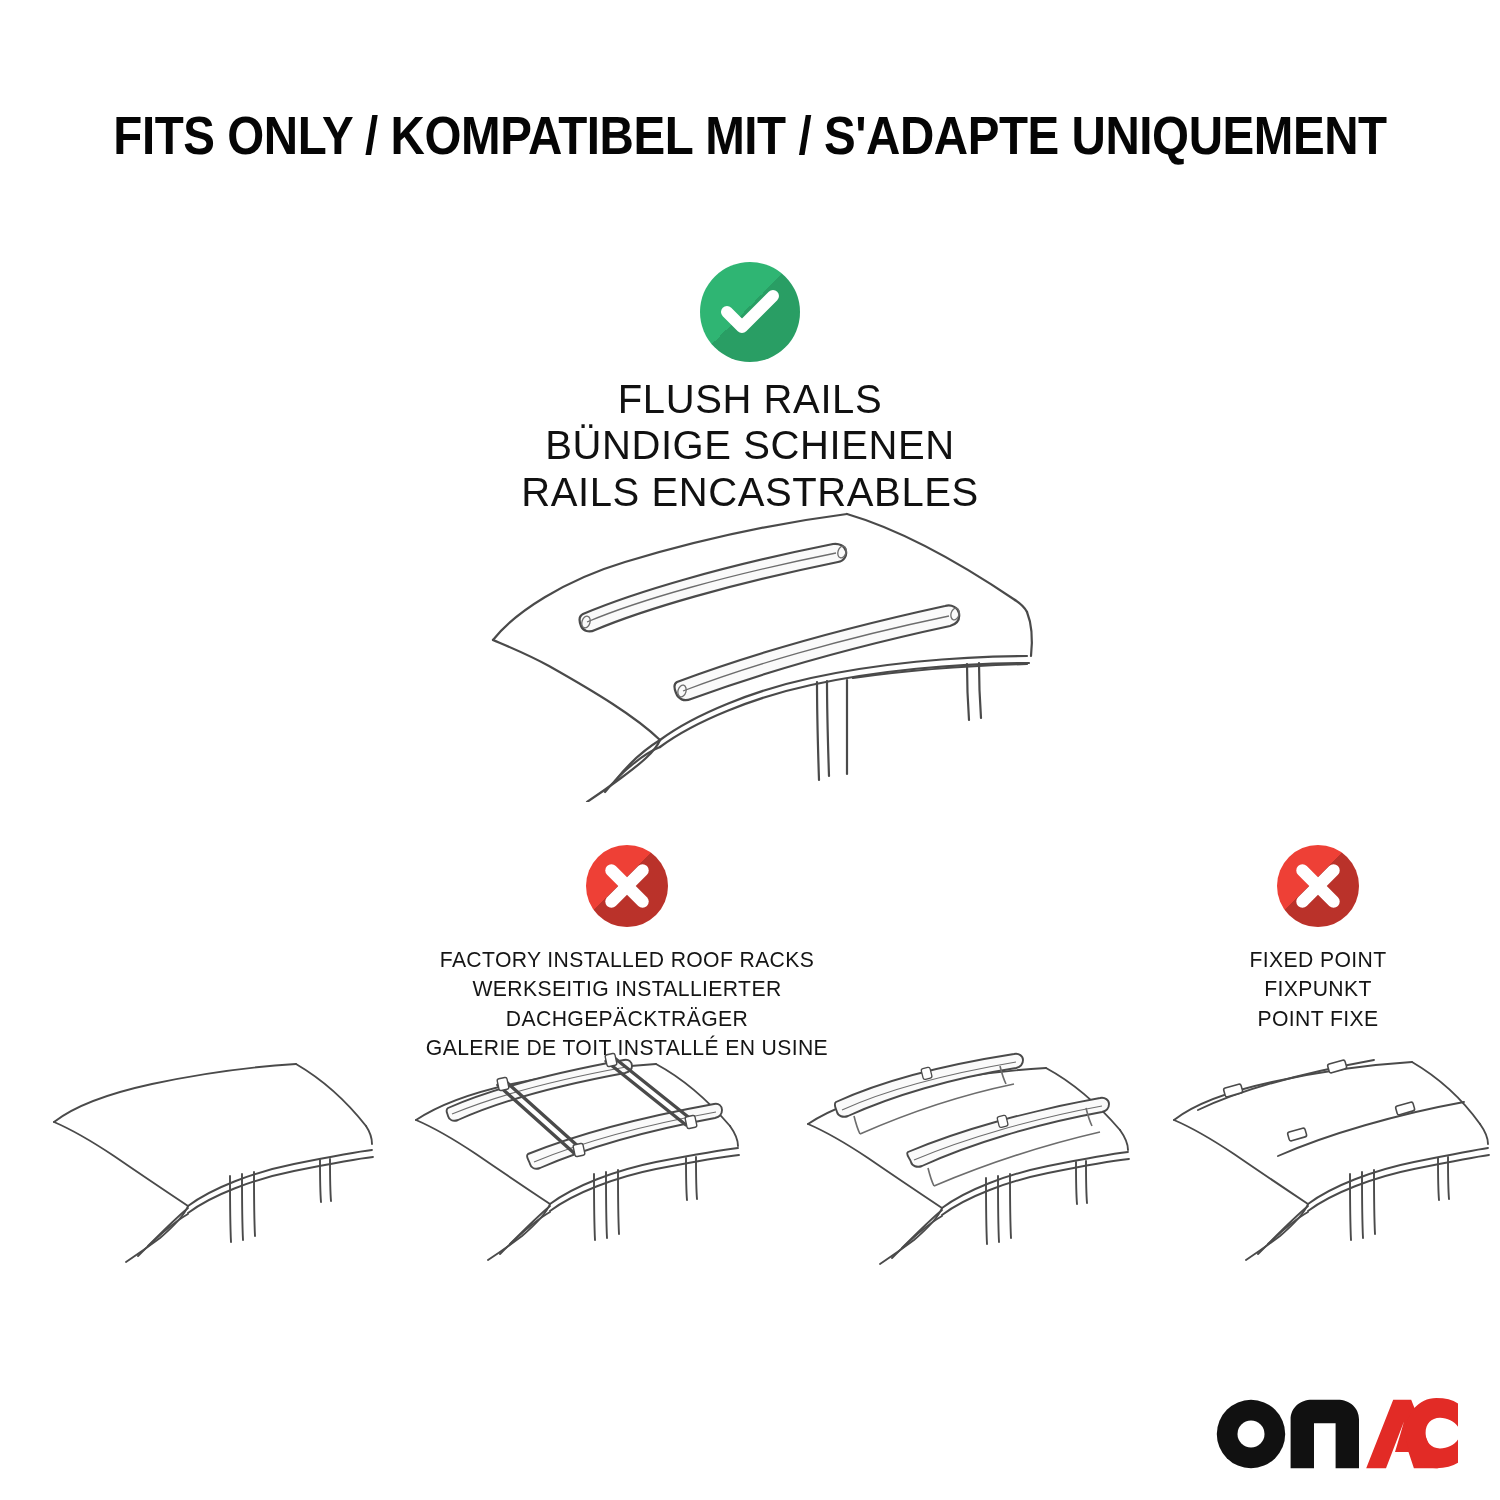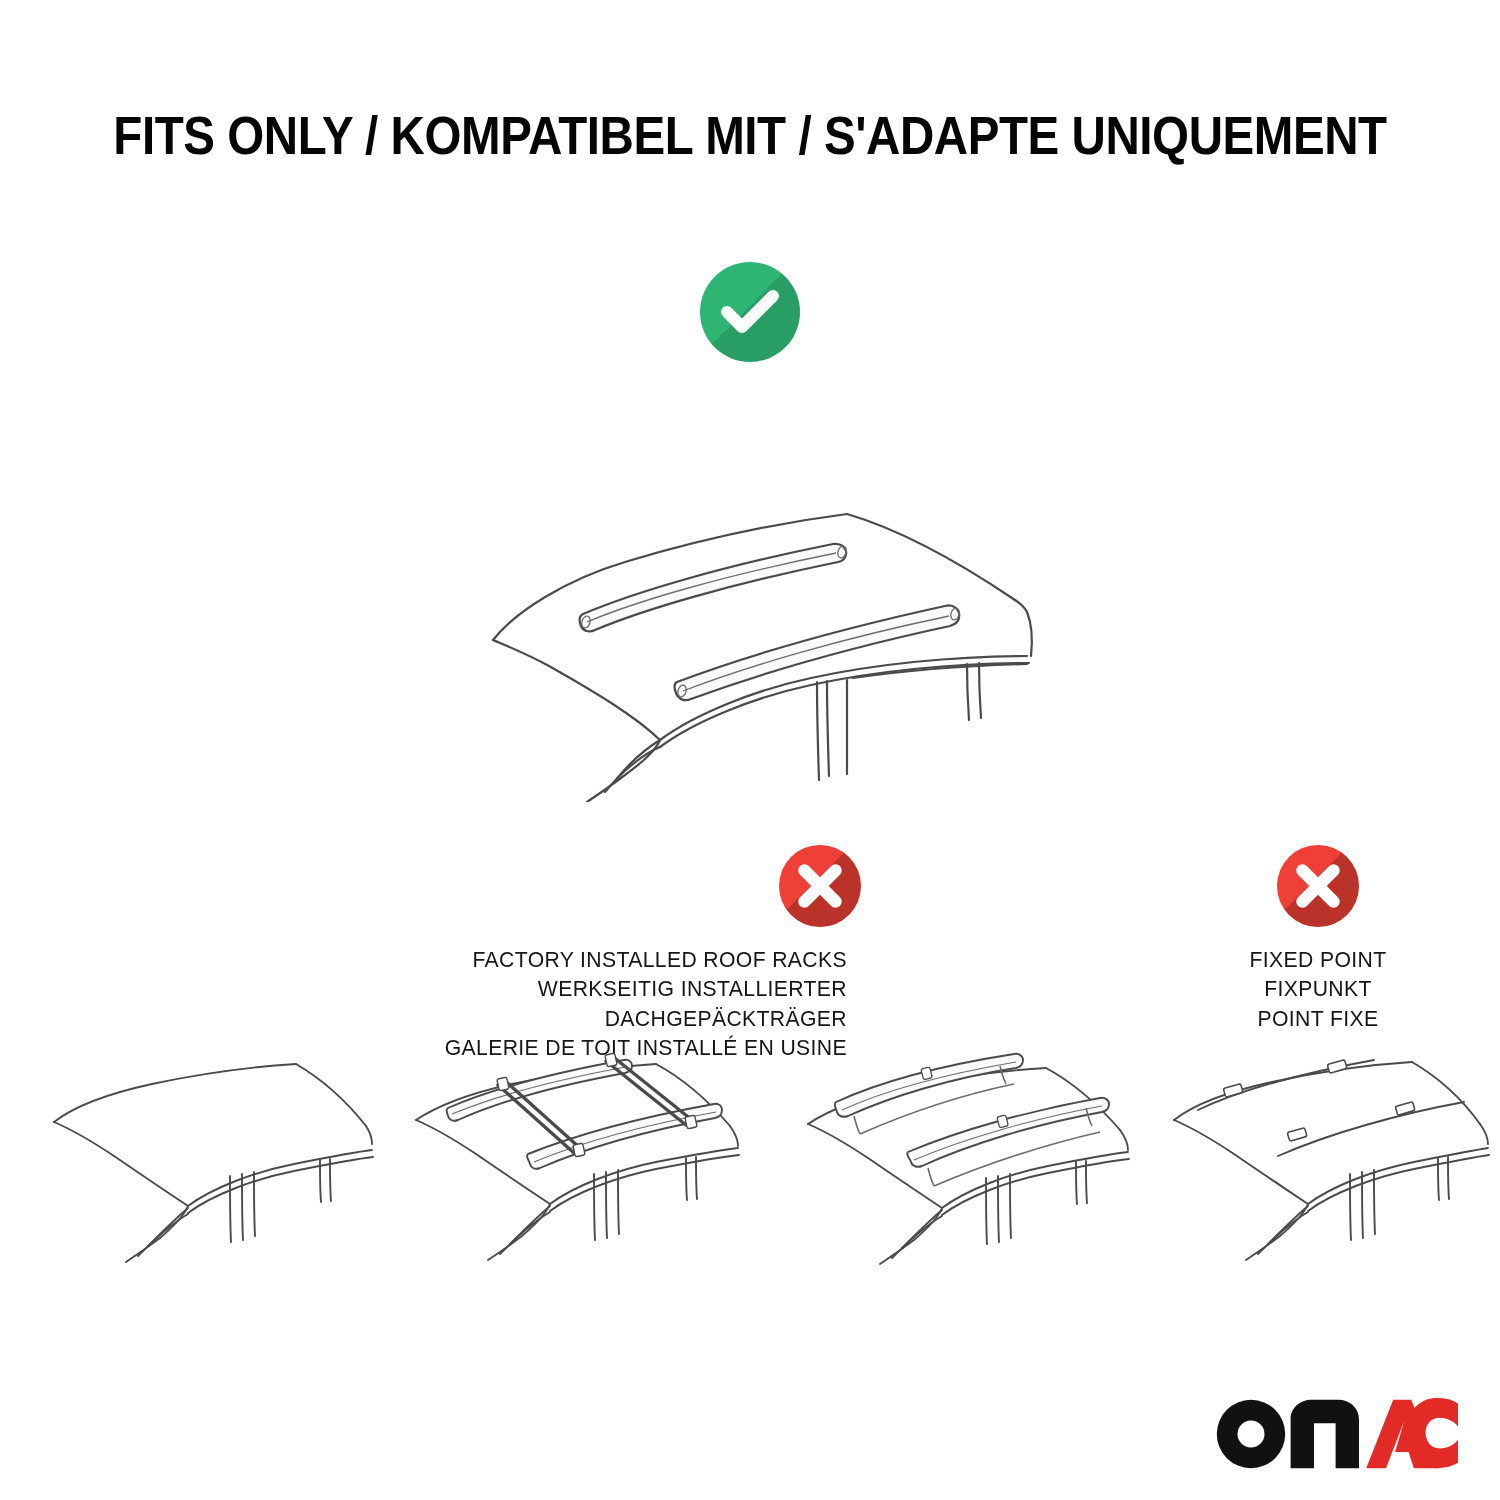--- a/index.html
+++ b/index.html
@@ -88,21 +88,21 @@
     line-height:1.30;
     letter-spacing:0.4px;
     color:#151515;
     font-weight:400;
     transform:scaleX(0.94);
     transform-origin:50% 0;
   }
   .col .label div{white-space:nowrap;}
 
   .col1{left:68px;width:300px;}
-  .col2{left:393px;width:468px;text-align:right;}
+  .col2{left:393px;width:468px;}
   .col3{left:840px;width:320px;}
   .col4{left:1178px;width:280px;}
 
   
   .roof-row{
     position:absolute;
     left:0;right:0;top:1050px;height:250px;
   }
   .roof-cell{position:absolute;top:0;height:250px;}
   .rc1{left:48px;width:350px;}
@@ -129,20 +129,25 @@
 
   <div class="fit-block">
 
     <div class="badge green">
       <div class="shadow"></div>
       <svg viewBox="0 0 100 100" xmlns="http://www.w3.org/2000/svg">
         <path d="M27 50 L42 65 L73 34" fill="none" stroke="#ffffff" stroke-width="12" stroke-linecap="round" stroke-linejoin="round"></path>
       </svg>
     </div>
 
+    <div class="fit-text">
+      <div>FLUSH RAILS</div>
+      <div>BÜNDIGE SCHIENEN</div>
+      <div>RAILS ENCASTRABLES</div>
+    </div>
   </div>
 
   <div class="hero-roof">
     <svg viewBox="0 0 610 310" xmlns="http://www.w3.org/2000/svg">
       <g fill="none" stroke="#4A4A4A" stroke-width="2.2" stroke-linecap="round" stroke-linejoin="round">
 
         <path d="M38 148 C60 120 110 88 170 70 C250 46 330 30 392 22"></path>
         <path d="M392 22 C440 36 492 62 560 108"></path>
         <path d="M560 108 C566 112 570 116 572 120"></path>
 

